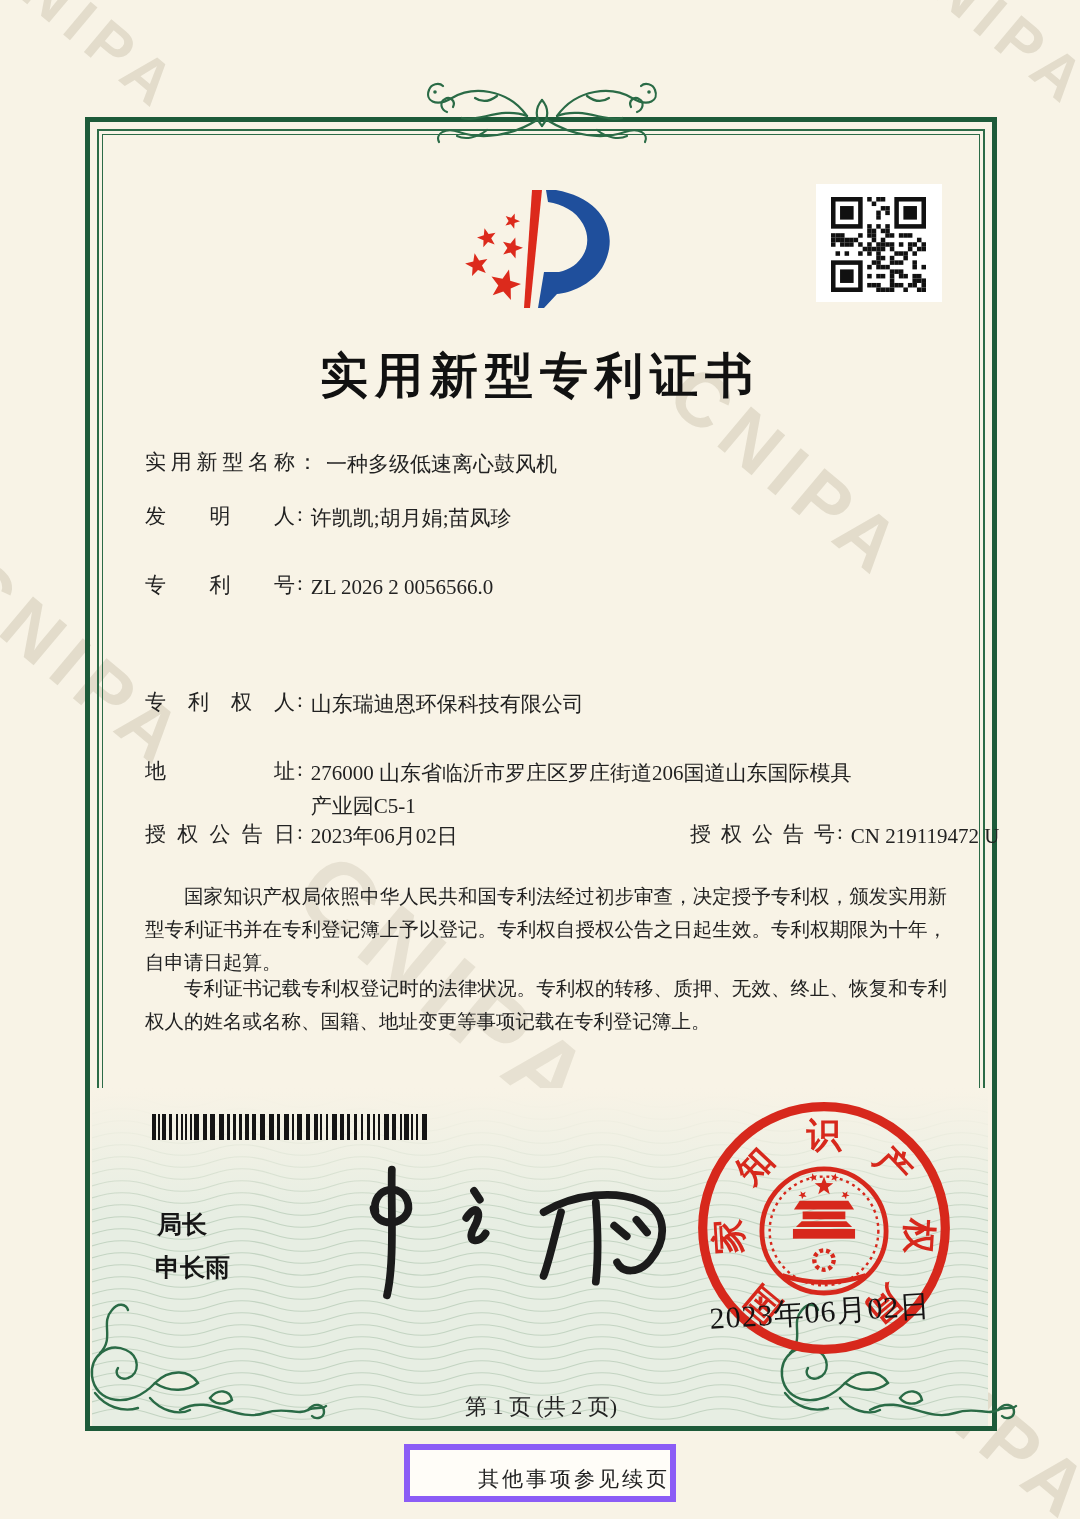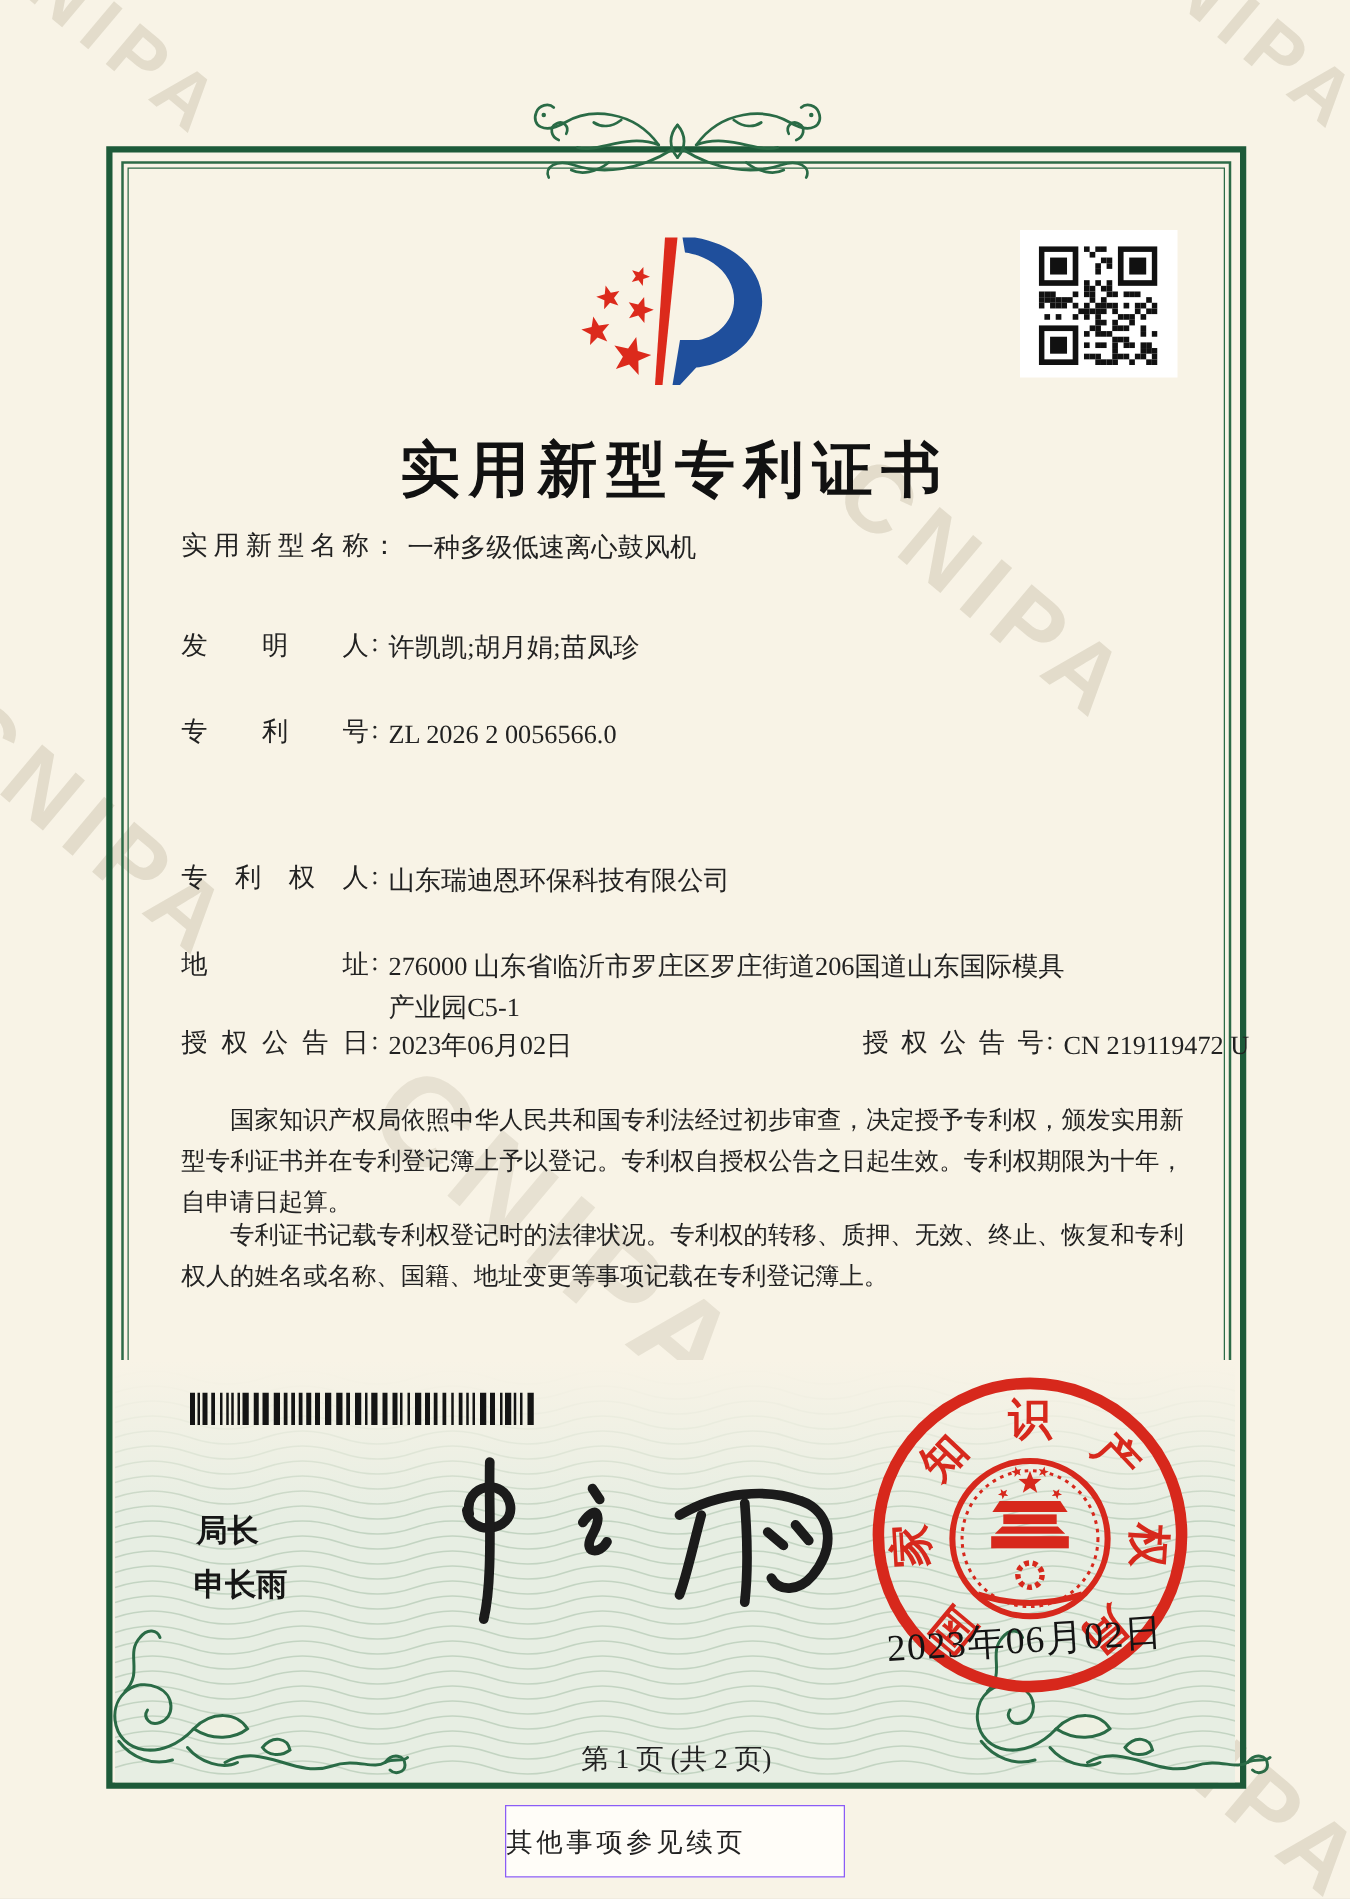--- a/index.html
+++ b/index.html
@@ -57,21 +57,21 @@
   #signature{position:absolute;left:318px;top:1158px;}
 
   #sealsvg{position:absolute;left:693px;top:1097px;}
   .ring-ch{font-family:"Liberation Serif","DejaVu Serif",serif;font-weight:700;font-size:36px;
            fill:#d7281c;text-anchor:middle;dominant-baseline:central;}
   .seal-date{position:absolute;left:700px;top:1292px;width:240px;text-align:center;font-size:30px;
              font-weight:500;color:#141414;transform:rotate(-3.5deg);letter-spacing:1px;}
 
   .pageinfo{position:absolute;left:85px;top:1392px;width:912px;text-align:center;font-size:22px;color:#222;}
   .contnote{position:absolute;left:404px;top:1444px;width:272px;height:58px;line-height:58px;background:#fffdf8;
-            border:1px solid #8b5cf6;box-sizing:border-box;text-align:left;font-size:21px;letter-spacing:3px;color:#222;}
+            border:6px solid #8b5cf6;box-sizing:border-box;text-align:right;font-size:21px;letter-spacing:3px;color:#222;}
 </style>
 </head>
 <body>
 
 <div id="page">
 
   <div class="wm wm1">CNIPA</div>
   <div class="wm wm2">CNIPA</div>
   <div class="wm wm3">CNIPA</div>
   <div class="wm wm4">CNIPA</div>
@@ -292,21 +292,21 @@
         <rect x="67.85714285714286" y="4.523809523809524" width="22.61904761904762" height="22.61904761904762" fill="#fff"></rect>
         <rect x="72.38095238095238" y="9.047619047619047" width="13.571428571428571" height="13.571428571428571" fill="#111"></rect>
         <rect x="0" y="63.33333333333333" width="31.666666666666664" height="31.666666666666664" fill="#111"></rect>
         <rect x="4.523809523809524" y="67.85714285714286" width="22.61904761904762" height="22.61904761904762" fill="#fff"></rect>
         <rect x="9.047619047619047" y="72.38095238095238" width="13.571428571428571" height="13.571428571428571" fill="#111"></rect>
       </svg>
   </div>
 
   <div class="title">实用新型专利证书</div>
 
-  <div class="fieldrow" style="top:422px">
+  <div class="fieldrow" style="top:448px">
     <span class="lab">实用新型名称</span><span class="col">：</span><span class="val">一种多级低速离心鼓风机</span>
   </div>
   <div class="fieldrow" style="top:502px">
     <span class="lab">发明人</span><span class="col">:</span><span class="val">许凯凯;胡月娟;苗凤珍</span>
   </div>
   <div class="fieldrow" style="top:571px">
     <span class="lab">专利号</span><span class="col">:</span><span class="val">ZL 2026 2 0056566.0</span>
   </div>
   <div class="fieldrow" style="top:688px">
     <span class="lab">专利权人</span><span class="col">:</span><span class="val">山东瑞迪恩环保科技有限公司</span>

